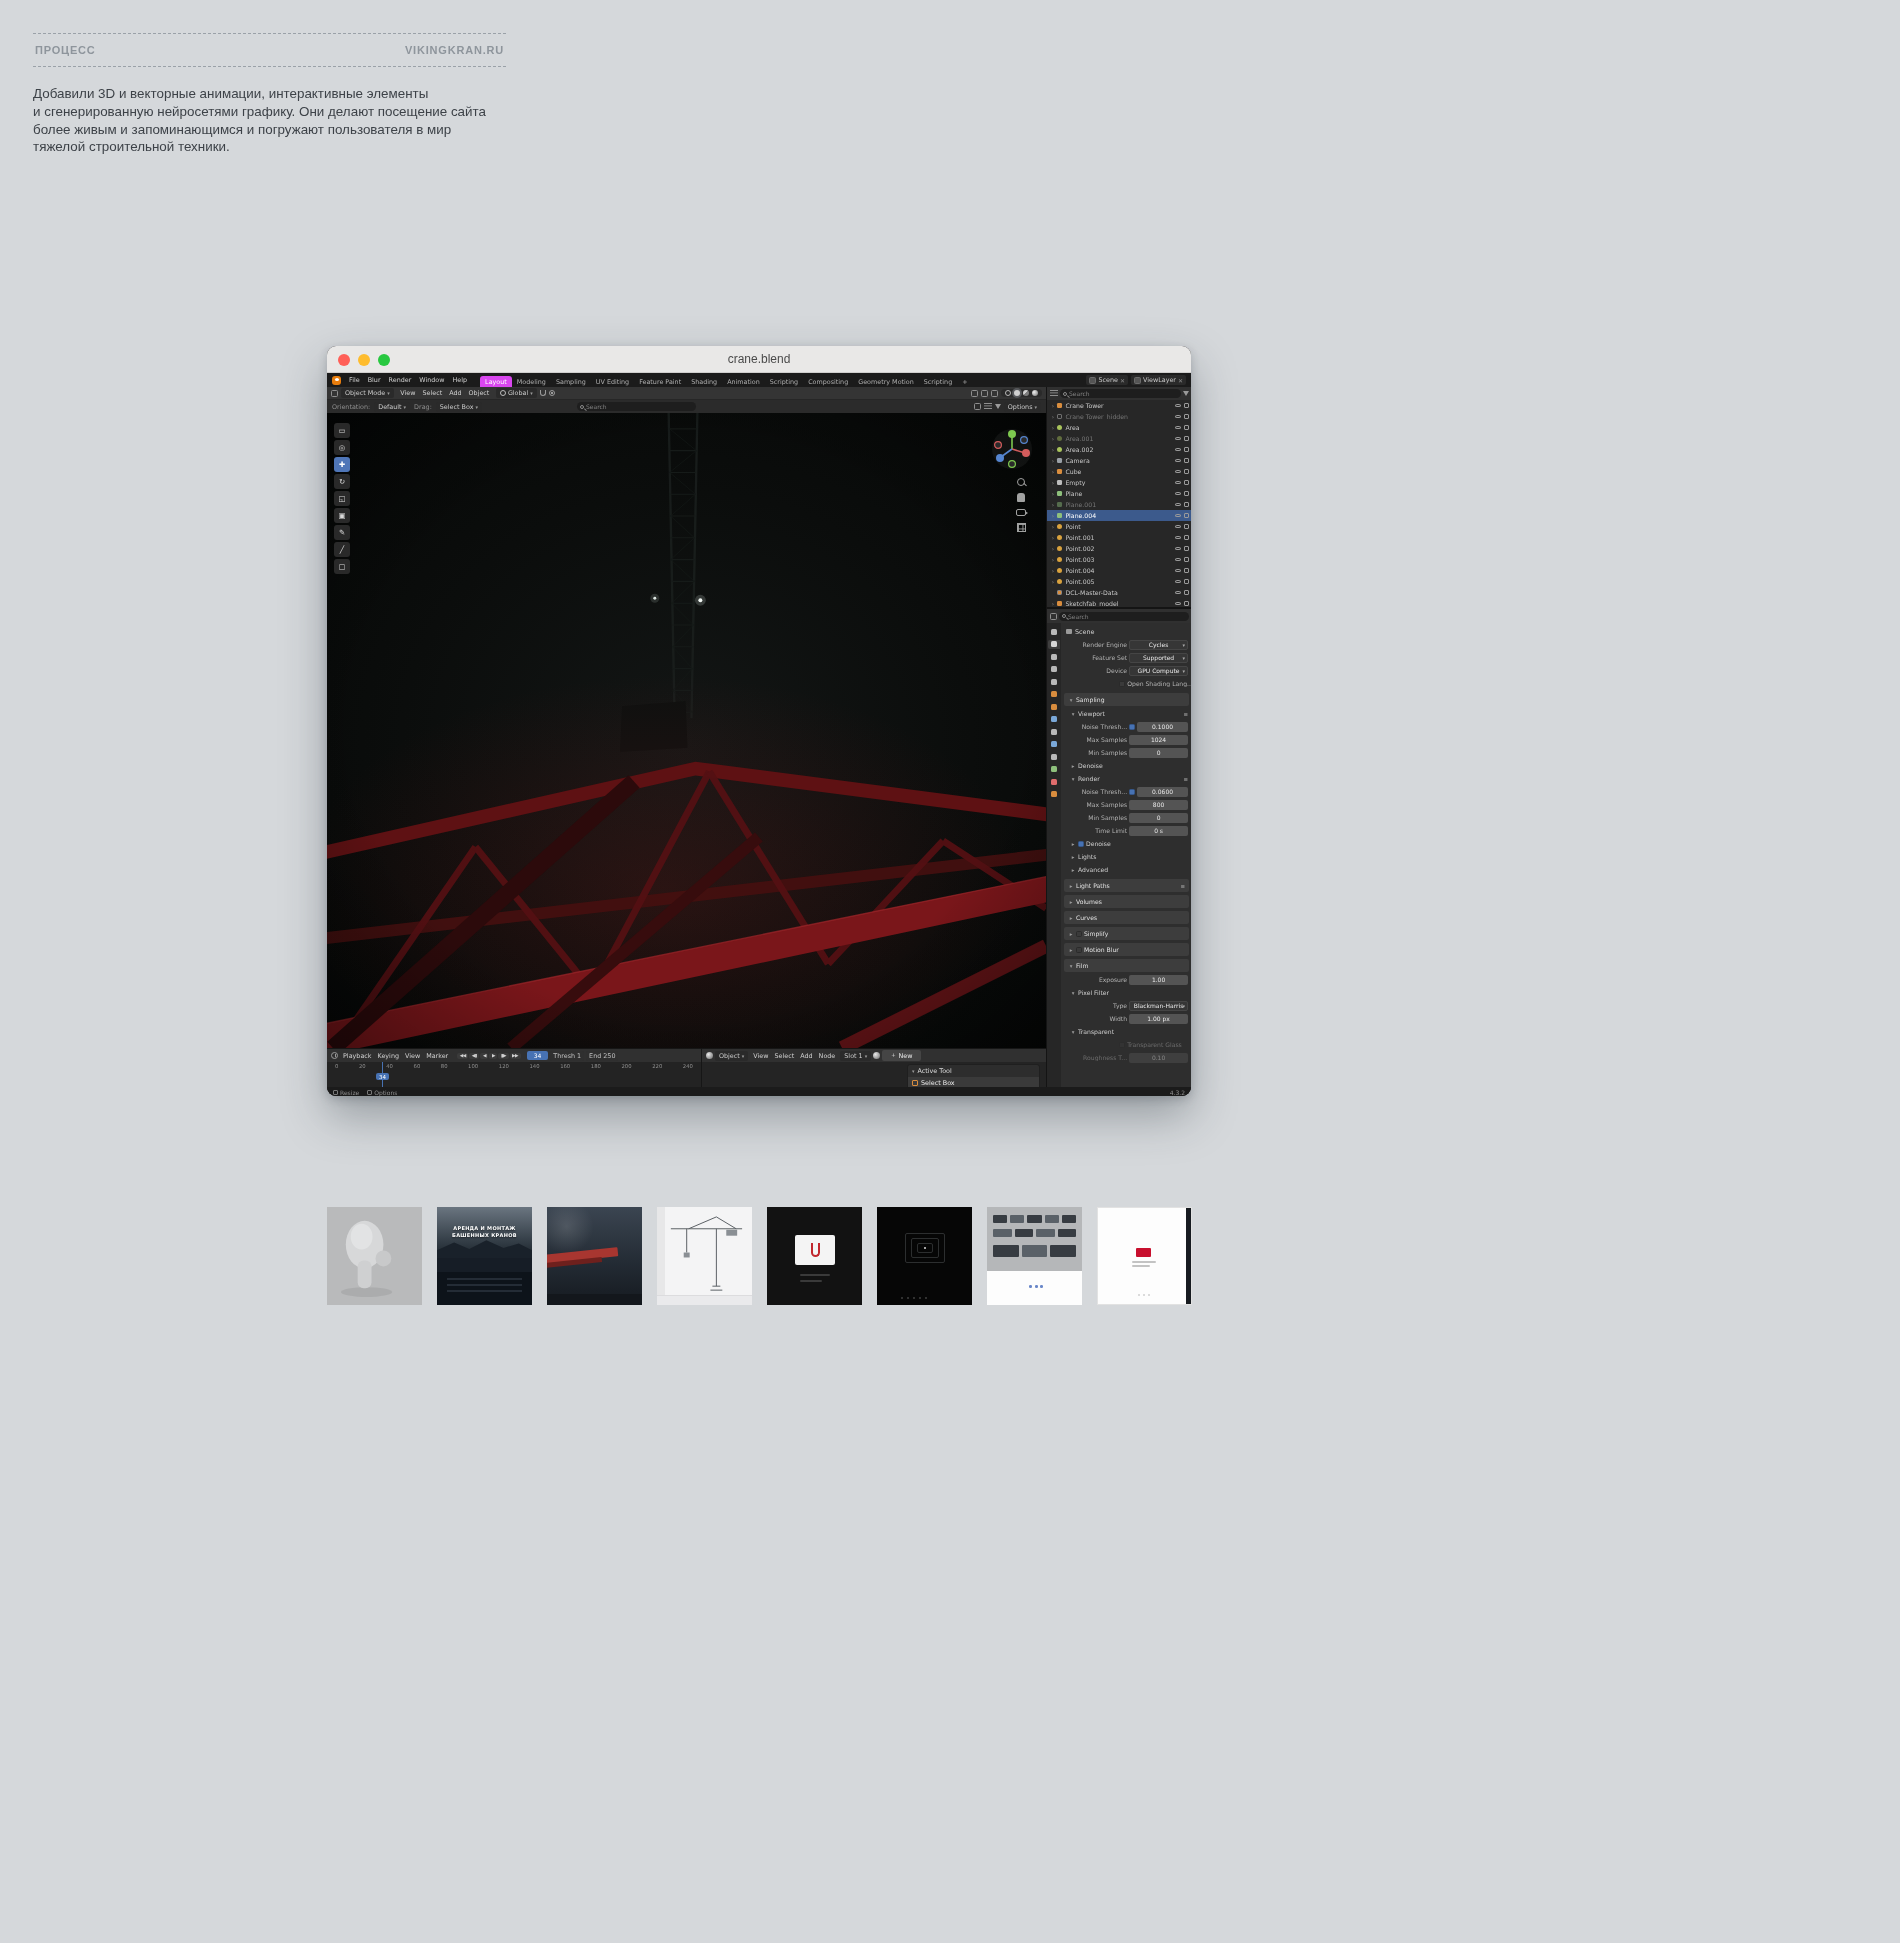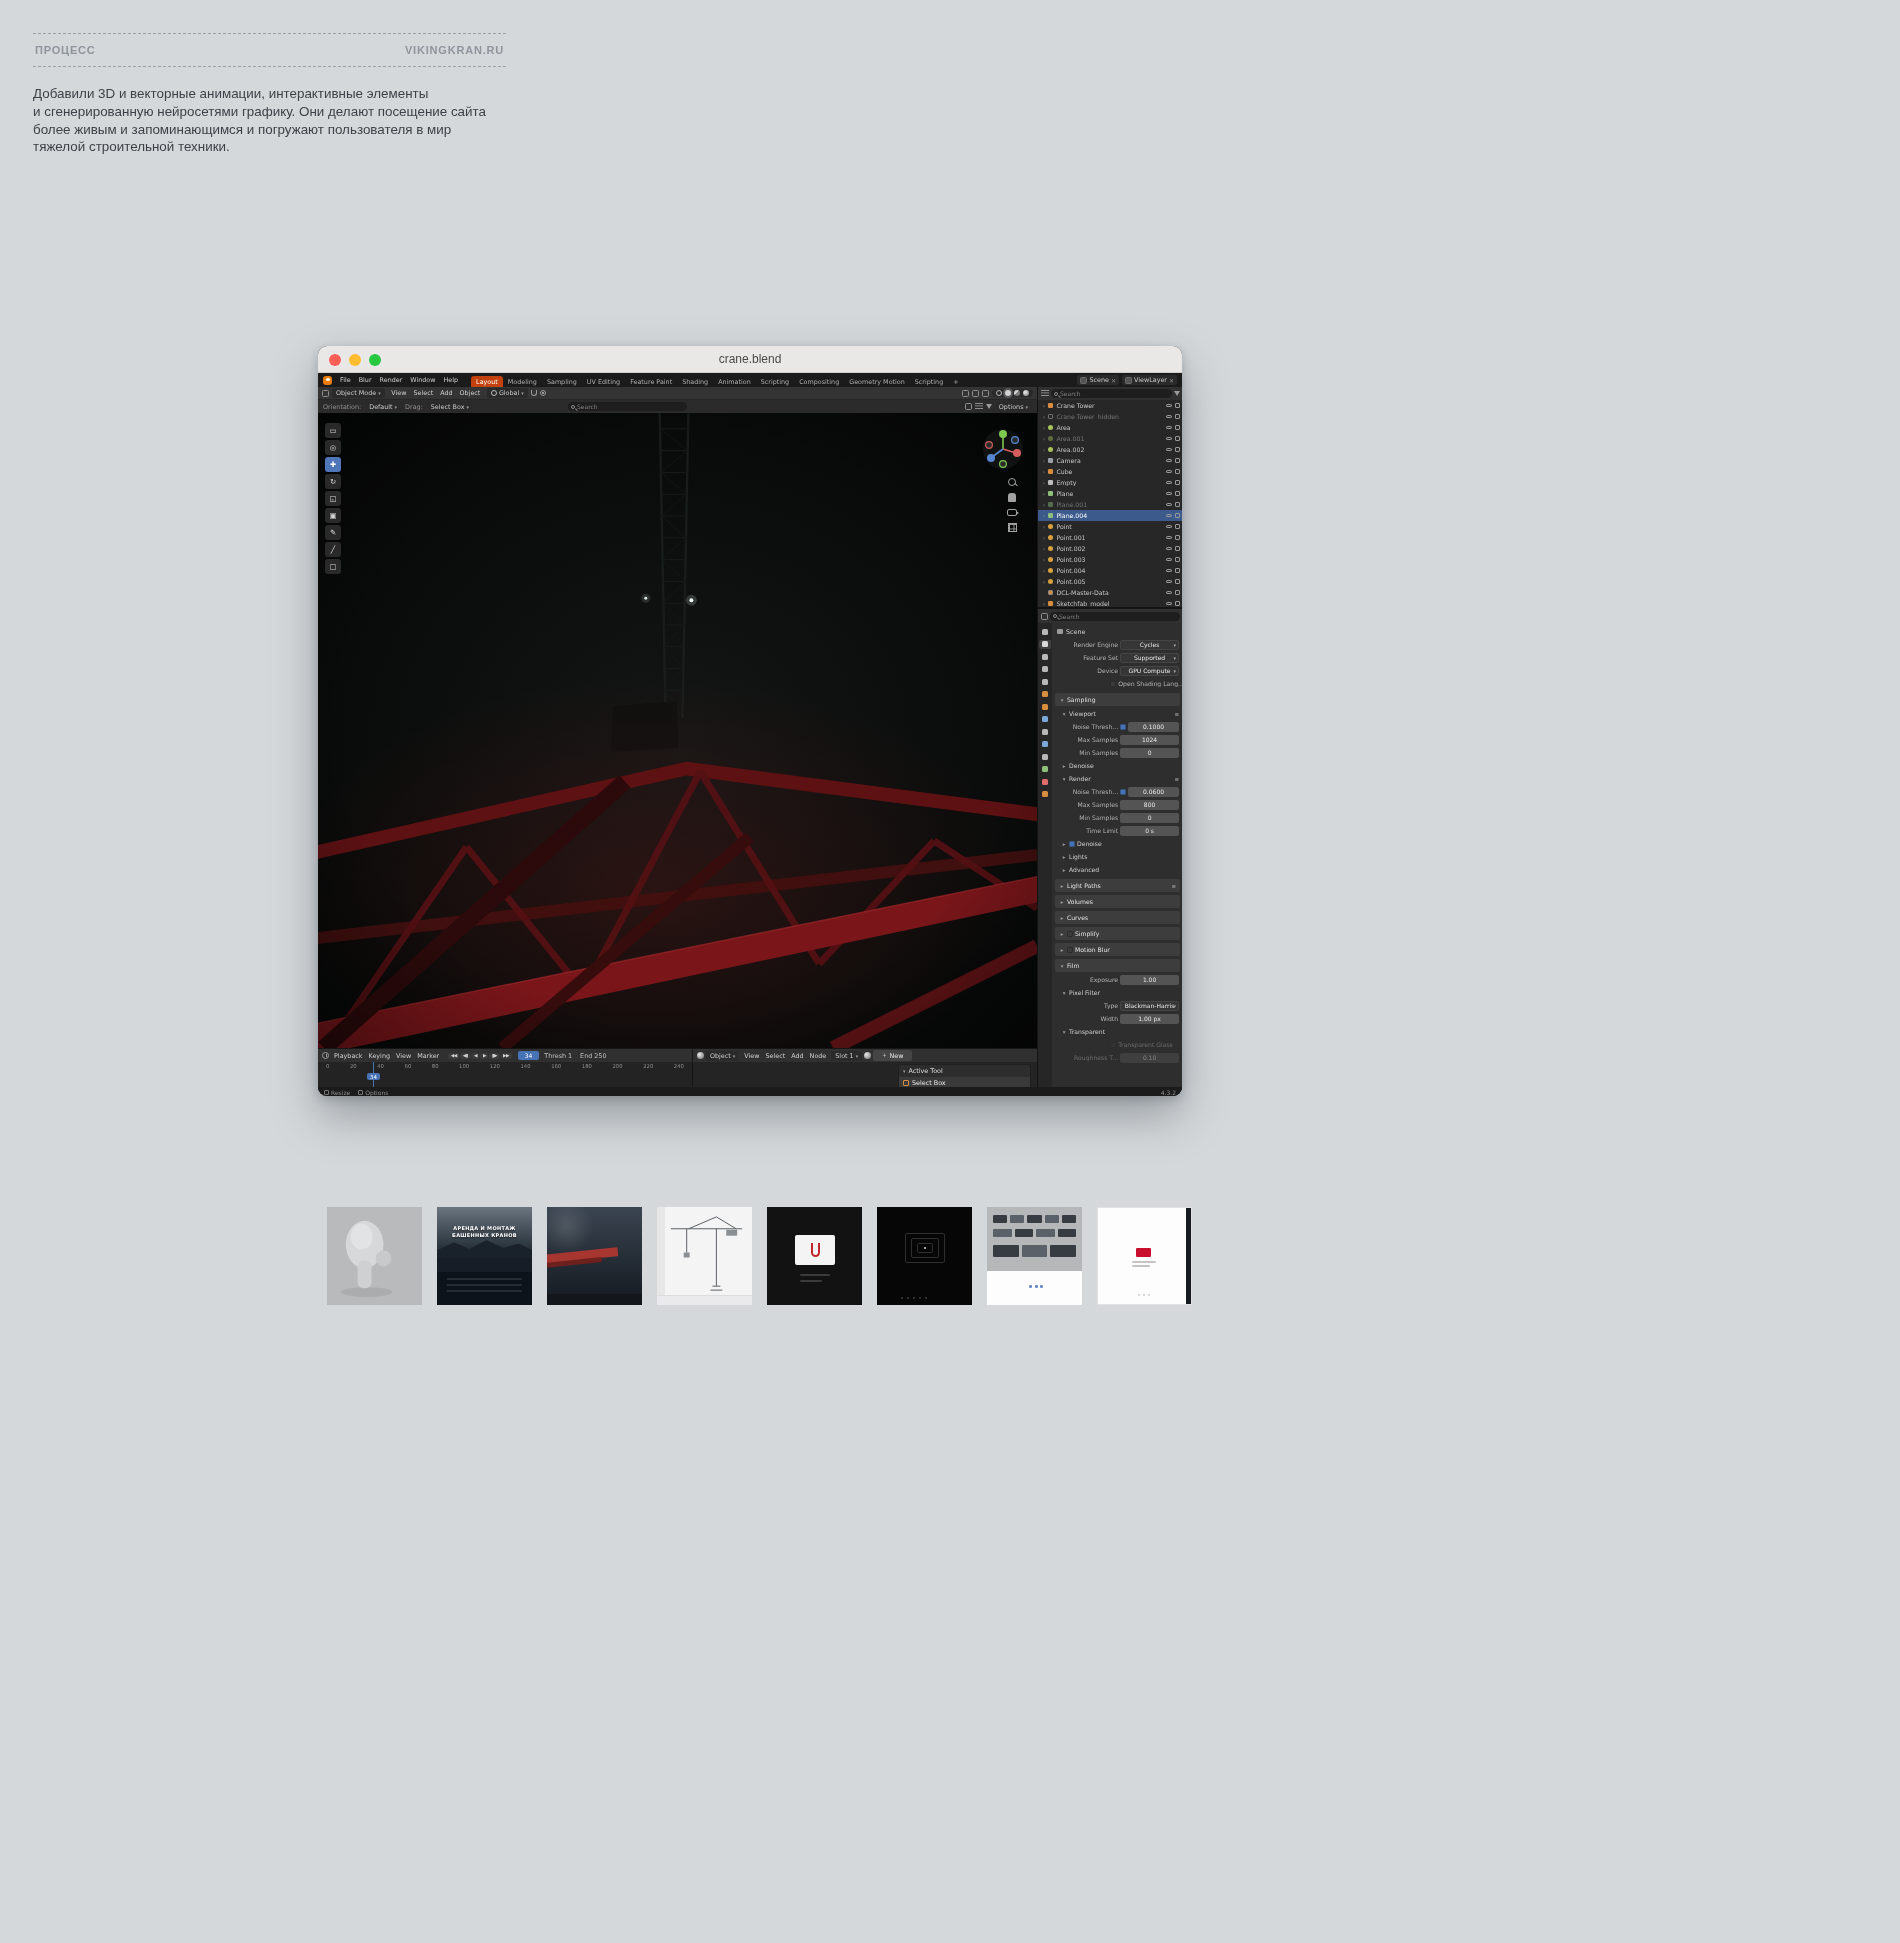--- a/index.html
+++ b/index.html
@@ -3,37 +3,37 @@
 <meta charset="utf-8">
 <style>
   *{box-sizing:border-box;margin:0;padding:0}
   body{width:1901px;height:1943px;position:relative;background:#d5d8db;font-family:"Liberation Sans",sans-serif;overflow:hidden}
 
   
   .process-head{position:absolute;left:33px;top:33px;width:473px;border-top:1px dashed #9aa1a8;border-bottom:1px dashed #9aa1a8;padding:10px 2px;display:flex;justify-content:space-between;color:#8e959c;font-size:11px;font-weight:bold;letter-spacing:0.8px}
   .intro{position:absolute;left:33px;top:85px;width:515px;font-size:13.4px;line-height:1.33;color:#3d4248;white-space:pre-line}
 
   
-  .mac-window{position:absolute;left:318px;top:346px;width:864px;height:750px;border-radius:9px;overflow:hidden;box-shadow:0 20px 45px rgba(35,45,55,.35),0 3px 10px rgba(35,45,55,.22);background:#1e1e1e}
+  .mac-window{position:absolute;left:327px;top:346px;width:864px;height:750px;border-radius:9px;overflow:hidden;box-shadow:0 20px 45px rgba(35,45,55,.35),0 3px 10px rgba(35,45,55,.22);background:#1e1e1e}
   .titlebar{height:27px;background:#e9e8e7;border-bottom:1px solid #cfcecd;display:flex;align-items:center;justify-content:center;position:relative}
   .traffic{position:absolute;left:11px;top:8px;display:flex;gap:8px}
   .tl-dot{width:12px;height:12px;border-radius:50%}
   .win-title{font-size:12px;color:#4a4a4a}
 
   .blender{position:absolute;top:27px;left:0;right:0;bottom:0;background:#242424;font-family:"DejaVu Sans",sans-serif;font-size:6.4px;color:#c9c9c9}
 
   
   .topbar{position:absolute;top:0;left:0;right:0;height:14px;background:#1b1b1b;display:flex;align-items:center;padding:0 5px;gap:1px}
   .blogo{width:9px;height:9px;border-radius:3px;background:#e87d0d;position:relative;margin-right:3px;flex:none}
   .blogo::after{content:"";position:absolute;left:2.5px;top:2px;width:4px;height:3px;border-radius:50%;background:#fff}
   .menu-items{display:flex}
   .menu-item{padding:0 4px;color:#cfcfcf;cursor:default}
   .ws-tabs{display:flex;margin-left:8px;align-self:flex-end}
   .ws-tab{padding:1.5px 5px;color:#aeaeae;border-radius:3px 3px 0 0}
-  .ws-tab.active{background:#c2410c;color:#fff}
+  .ws-tab.active{background:#d946ef;color:#fff}
   .topbar-right{margin-left:auto;display:flex;align-items:center;gap:3px}
   .mini-ico{width:7px;height:7px;border-radius:1.5px;background:#555;border:1px solid #6b6b6b;flex:none}
   .mini-x{color:#8a8a8a;font-size:6px}
   .top-widget{display:flex;align-items:center;gap:2px;background:#2a2a2a;border-radius:2px;padding:1px 3px}
 
   
   .right-col{position:absolute;left:719px;top:14px;width:146px;height:700px;background:#2a2a2a;border-left:1px solid #141414;display:flex;flex-direction:column}
   .outliner{height:222px;background:#272727;display:flex;flex-direction:column;border-bottom:2px solid #141414}
   .panel-head{height:13px;background:#303030;display:flex;align-items:center;gap:2px;padding:0 3px;flex:none}
   .searchbox{flex:1;height:9px;background:#1e1e1e;border-radius:5px;display:flex;align-items:center;padding:0 3px;gap:2px;min-width:0}

